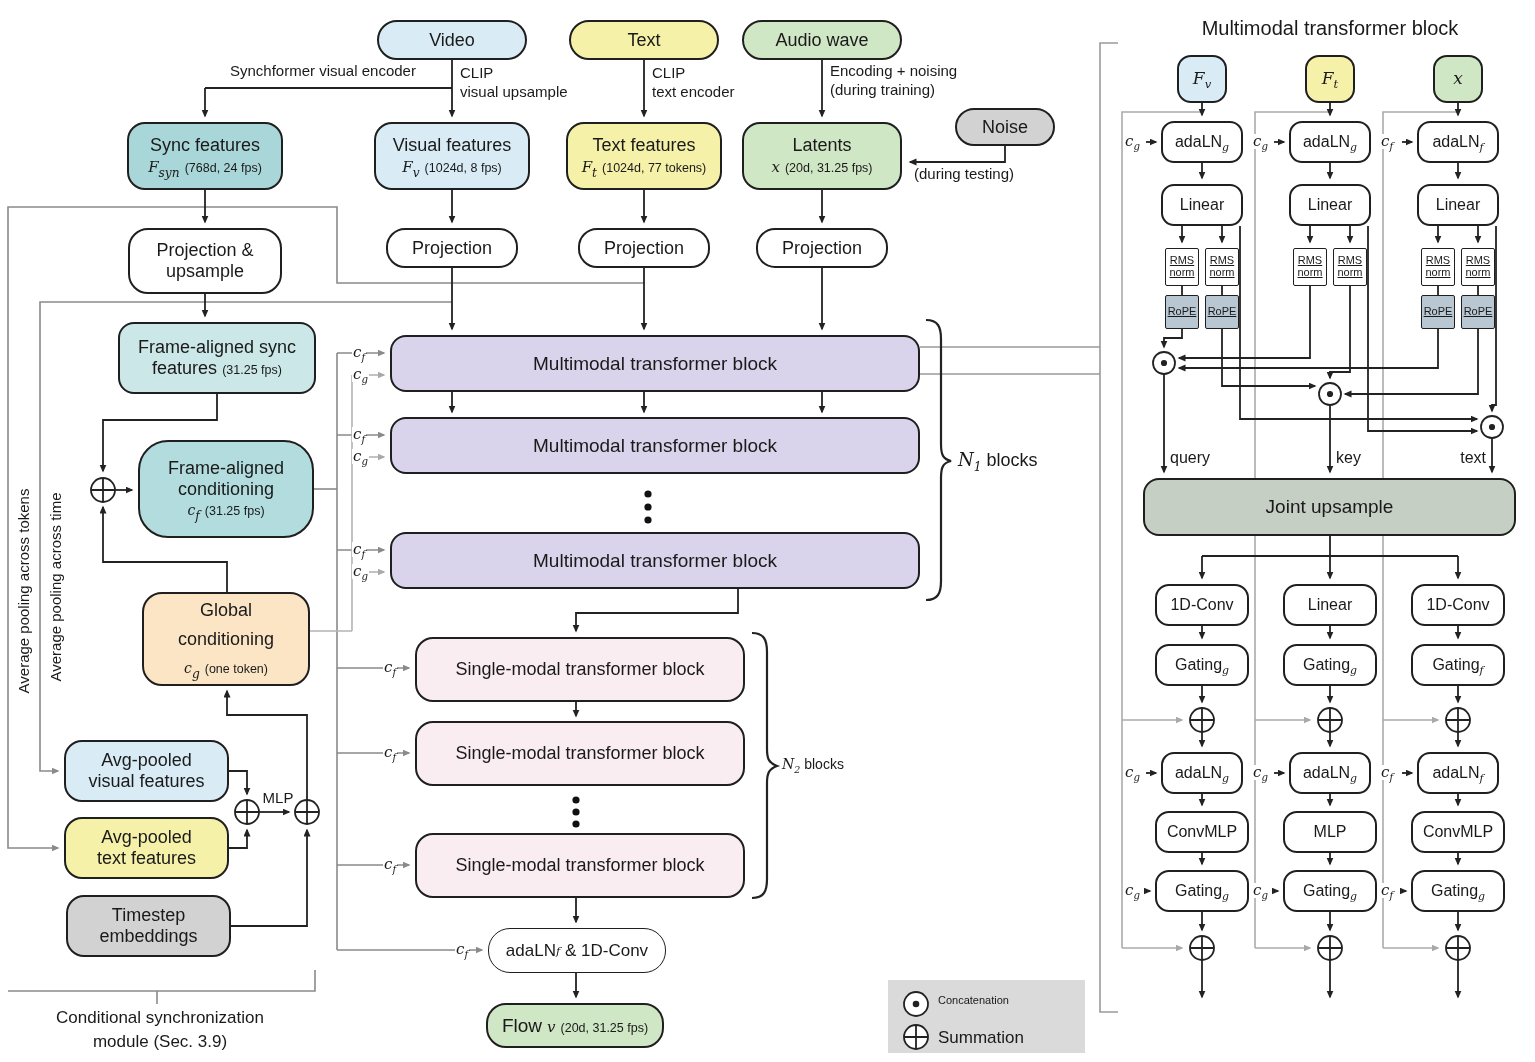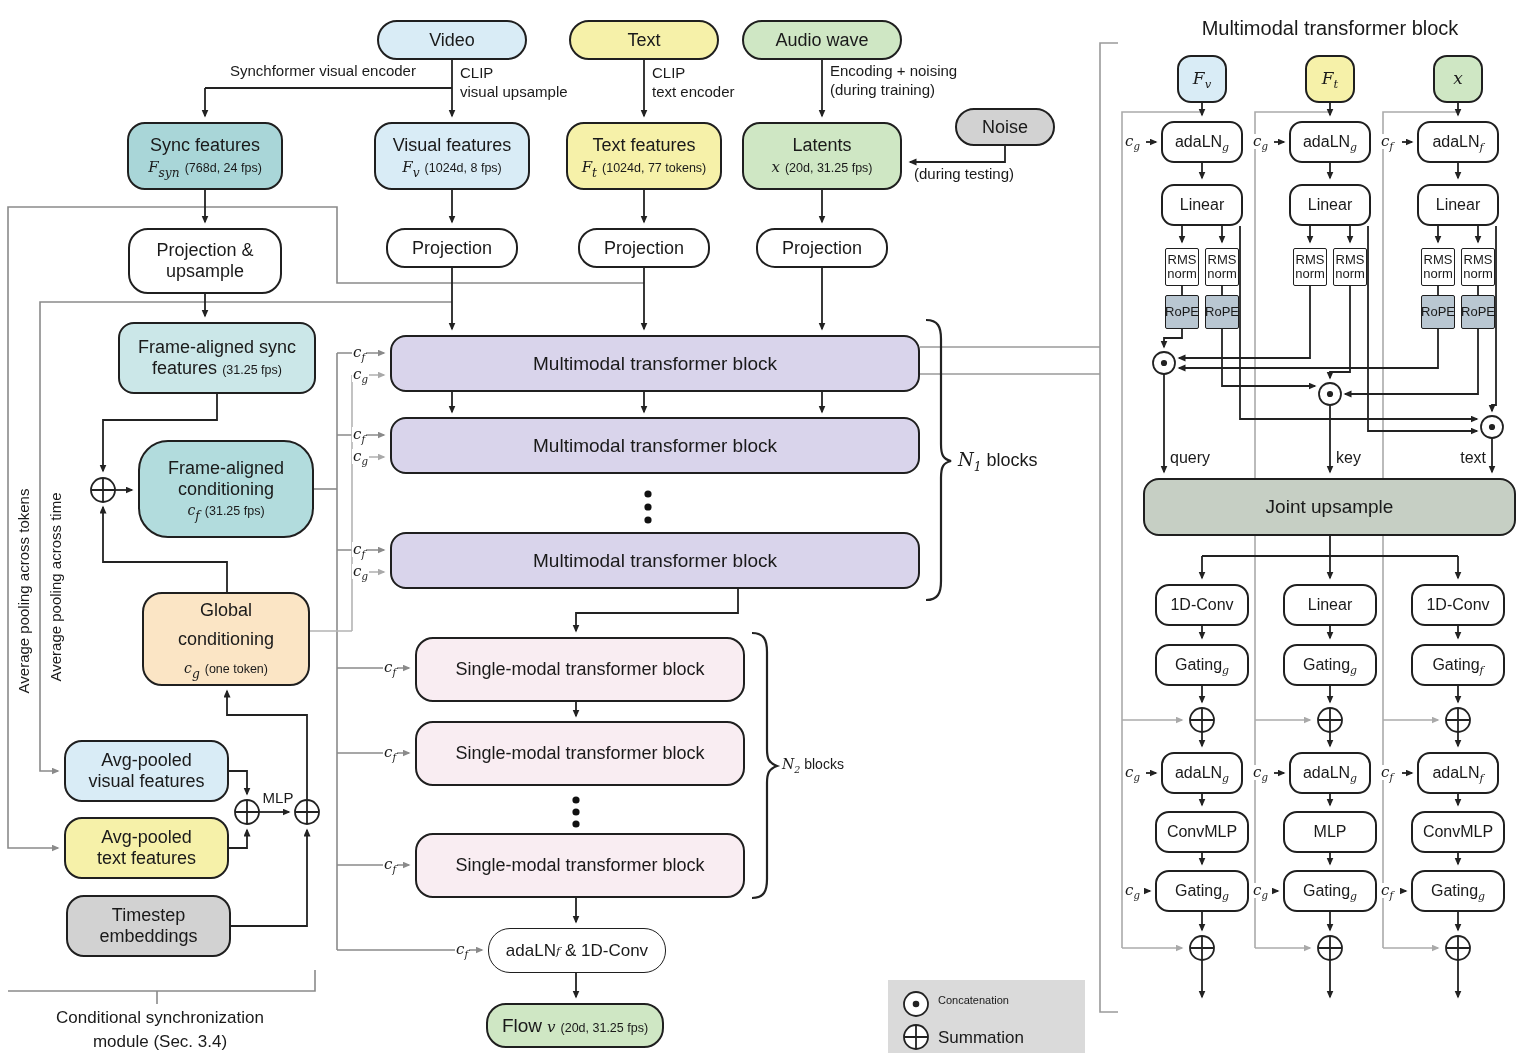--- a/index.html
+++ b/index.html
@@ -9,21 +9,21 @@
   .box{position:absolute;box-sizing:border-box;border:2px solid #1f1f1f;background:#fff;
        display:flex;flex-direction:column;align-items:center;justify-content:center;
        text-align:center;font-size:18px;line-height:1.15;}
   .lbl{position:absolute;font-size:15px;line-height:1.25;}
   .meta{font-size:12.5px;}
   .m{font-family:"DejaVu Serif",serif;font-style:italic;}
   sub{font-size:0.68em;line-height:0;font-family:"DejaVu Serif",serif;font-style:italic;}
   .cnd{position:absolute;font-size:15px;background:#fff;padding:0 1px;line-height:1;
        font-family:"DejaVu Serif",serif;font-style:italic;}
   .sm-t{font-size:16px;}
-  .tiny{font-size:13px;line-height:1.08;}
+  .tiny{font-size:11px;line-height:1.08;text-decoration:underline;}
   .rot{position:absolute;transform:rotate(-90deg);font-size:15px;white-space:nowrap;
        text-align:center;height:18px;}
   .cap{position:absolute;font-size:17px;text-align:center;}
 </style>
 </head>
 <body>
 
 <div id="fig">
 
 <svg id="wires" width="1535" height="1062" viewBox="0 0 1535 1062">
@@ -331,21 +331,21 @@
 <div class="box" style="left:66px;top:895px;width:165px;height:62px;border-radius:18px;background:#d2d2d2;">
   <div>Timestep</div>
   <div>embeddings</div>
 </div>
 <div class="lbl" style="left:258px;top:789px;width:40px;text-align:center;font-size:15px;"><span>MLP</span></div>
 
 <div class="rot" style="left:-111px;top:582px;width:270px;"><span>Average pooling across tokens</span></div>
 <div class="rot" style="left:-79px;top:578px;width:270px;"><span>Average pooling across time</span></div>
 
 <div class="cap" style="left:25px;top:1008px;width:270px;"><span>Conditional synchronization</span></div>
-<div class="cap" style="left:25px;top:1032px;width:270px;"><span>module (Sec. 3.4)</span></div>
+<div class="cap" style="left:25px;top:1032px;width:270px;"><span>module (Sec. 3.9)</span></div>
 
 <div class="box" style="left:390px;top:335px;width:530px;height:57px;border-radius:16px;background:#d9d4eb;font-size:19px;">
       <span>Multimodal transformer block</span>
     </div>
 <div class="box" style="left:390px;top:417px;width:530px;height:57px;border-radius:16px;background:#d9d4eb;font-size:19px;">
       <span>Multimodal transformer block</span>
     </div>
 <div class="box" style="left:390px;top:532px;width:530px;height:57px;border-radius:16px;background:#d9d4eb;font-size:19px;">
       <span>Multimodal transformer block</span>
     </div>

